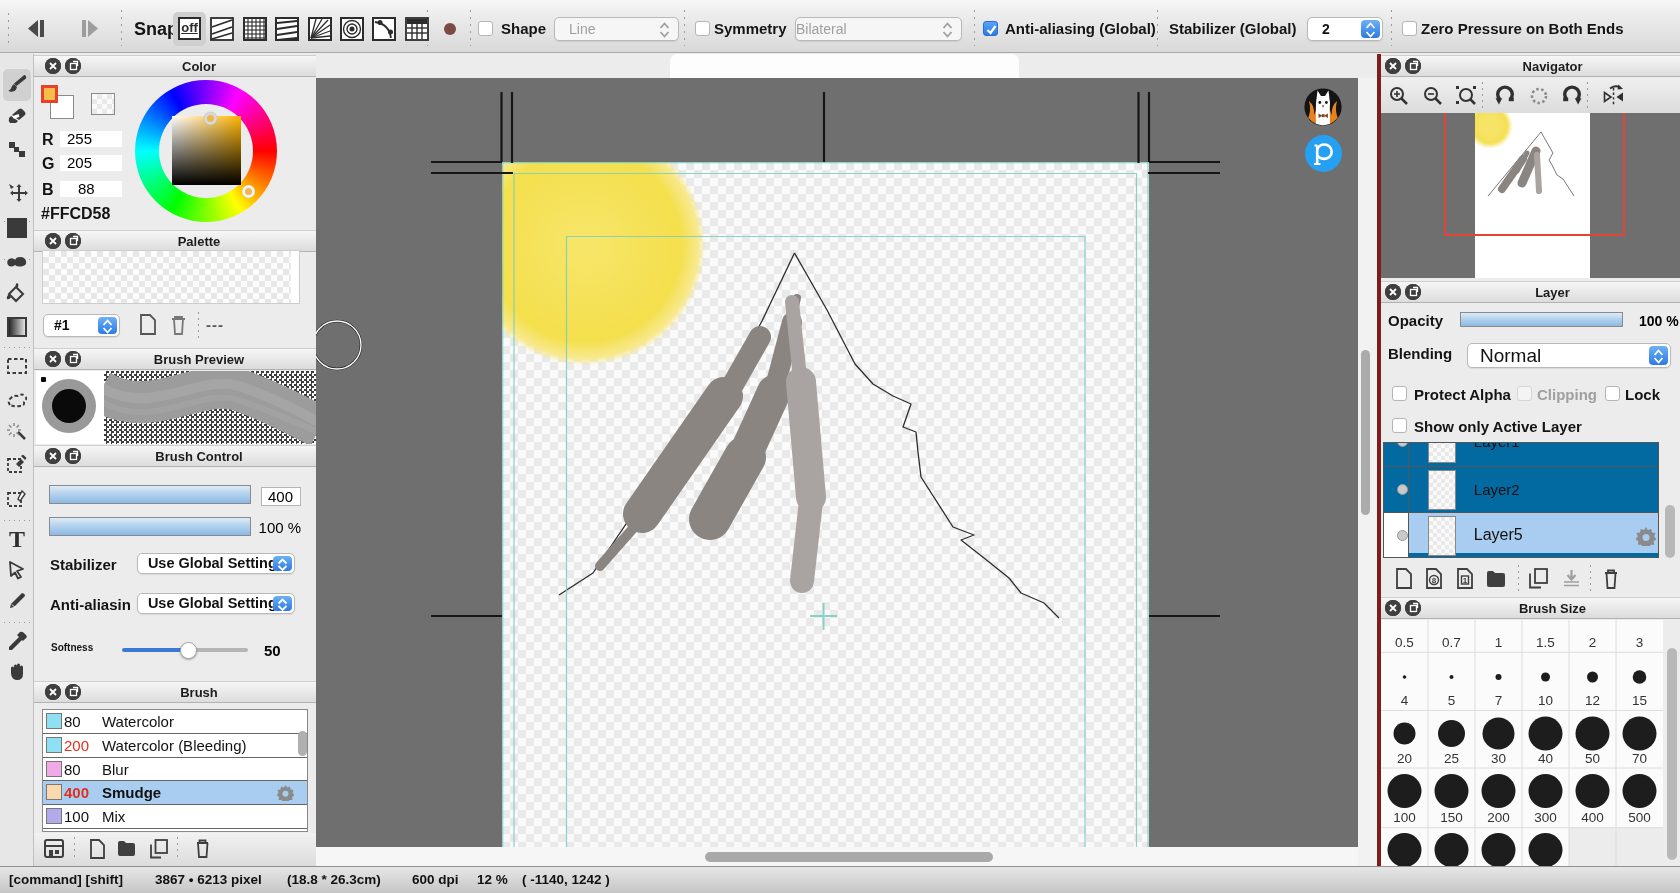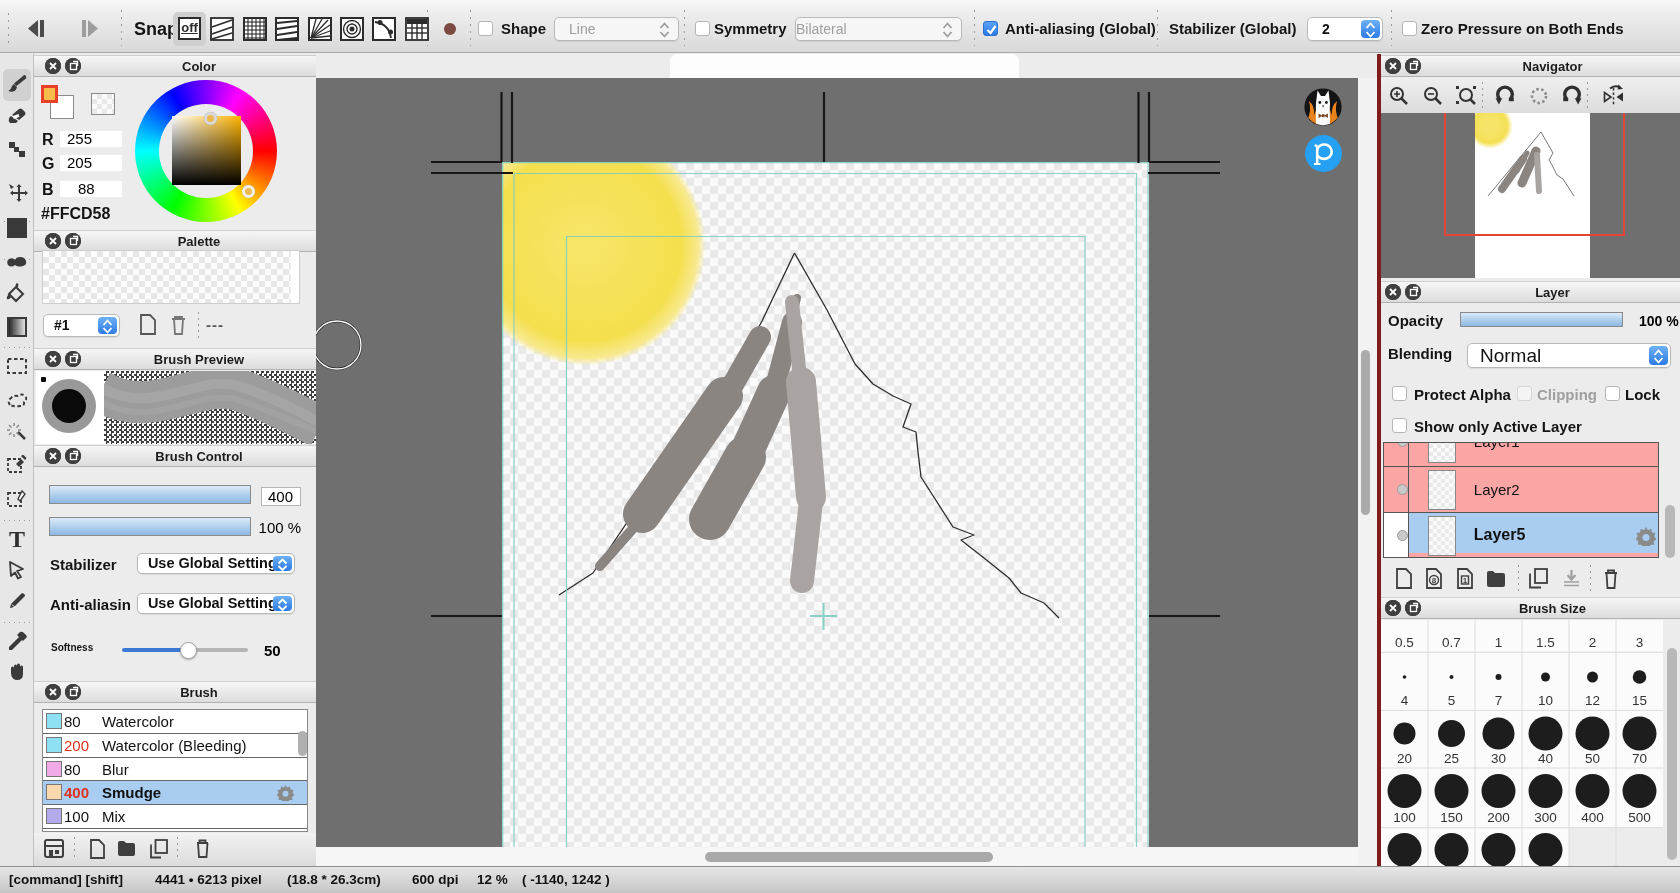--- a/index.html
+++ b/index.html
@@ -637,36 +637,36 @@
           </svg>
         </div></div>
  <div class="cb" style="left:10.9px;top:104.8px"></div>
  <div class="lbl" style="left:33px;top:105px;font-size:15px">Protect Alpha</div>
  <div class="cb dis" style="left:136.4px;top:104.8px"></div>
  <div class="lbl" style="left:156px;top:105px;font-size:15px;color:#9f9f9f">Clipping</div>
  <div class="cb" style="left:224.2px;top:104.8px"></div>
  <div class="lbl" style="left:244px;top:105px;font-size:15px">Lock</div>
  <div class="cb" style="left:10.9px;top:137px"></div>
  <div class="lbl" style="left:33px;top:137px;font-size:15px">Show only Active Layer</div>
- <div class="abs" style="left:2px;top:161px;width:276px;height:116px;background:#fca5a5;border:1px solid #555;overflow:hidden">
+ <div class="abs" style="left:2px;top:161px;width:276px;height:116px;background:#0369a1;border:1px solid #555;overflow:hidden">
   <div class="abs" style="left:0;top:-24px;width:274px;height:46.5px">
    <div class="abs" style="left:13px;top:17px;width:11px;height:11px;border-radius:50%;background:#c9c9c9;border:1px solid #9a9a9a"></div>
    <div class="abs checker" style="left:43.5px;top:4px;width:28px;height:40px;border:1px solid #888;background-size:8px 8px"></div>
    <div class="abs" style="left:89.8px;top:14px;font-size:15px;color:#111">Layer1</div>
   </div>
   <div class="abs" style="left:0;top:22.5px;width:274px;height:46.5px;border-top:1px solid #555">
    <div class="abs" style="left:13px;top:17px;width:11px;height:11px;border-radius:50%;background:#c9c9c9;border:1px solid #9a9a9a"></div>
    <div class="abs checker" style="left:43.5px;top:3px;width:28px;height:40px;border:1px solid #888;background-size:8px 8px"></div>
    <div class="abs" style="left:89.8px;top:14px;font-size:15px;color:#111">Layer2</div>
   </div>
   <div class="abs" style="left:0;top:69px;width:274px;height:41px;border-top:1px solid #555;background:#a9cdf0">
    <div class="abs" style="left:0;top:0;width:24.3px;height:46.5px;background:#fff"></div>
    <div class="abs" style="left:13px;top:17px;width:11px;height:11px;border-radius:50%;background:#c9c9c9;border:1px solid #9a9a9a"></div>
    <div class="abs checker" style="left:43.5px;top:3px;width:28px;height:40px;border:1px solid #888;background-size:8px 8px"></div>
-   <div class="abs" style="left:89.8px;top:13px;font-size:16px;color:#111;font-weight:bold">Layer5</div>
+   <div class="abs" style="left:89.8px;top:13px;font-size:16px;color:#111;font-weight:normal">Layer5</div>
    <svg class="abs" style="left:252px;top:13px" width="20" height="20">
             <path d="M10,1 L11.8,4 15.3,3 15.9,6.5 19.4,7 18.2,10.5 20.5,13 17.6,15.3 18.2,18.8 14.7,18.8 13,22 10,20.2 7,22 5.3,18.8 1.8,18.8 2.4,15.3 -0.5,13 1.8,10.5 0.6,7 4.1,6.5 4.7,3 8.2,4z" fill="#8a8a8a"></path>
             <circle cx="10" cy="11.5" r="3.5" fill="#a9cdf0"></circle>
           </svg>
   </div>
 
   <div class="abs" style="left:24.3px;top:0;width:1px;height:116px;background:#555"></div>
  </div>
  <div class="abs" style="left:284px;top:224px;width:10px;height:53px;border-radius:5px;background:#b8b8b8"></div>
  <div class="abs" style="left:0;top:282px;width:303px;height:34px">
@@ -775,18 +775,18 @@
             <text x="211.5" y="202">400</text>
             <text x="258.5" y="202">500</text>
    </g>
   </svg>
  </div>
  <div class="abs" style="left:286.3px;top:51px;width:10px;height:212px;border-radius:5px;background:#b8b8b8"></div>
 </div>
 </div>
 <div id="statusbar">
 <span style="position:absolute;left:9px">[command] [shift]</span>
-<span style="position:absolute;left:155px">4441 • 6213 pixel</span>
+<span style="position:absolute;left:155px">3867 • 6213 pixel</span>
 <span style="position:absolute;left:287px">(18.8 * 26.3cm)</span>
 <span style="position:absolute;left:412px">600 dpi</span>
 <span style="position:absolute;left:477px">12 %</span>
 <span style="position:absolute;left:522px">( -1140, 1242 )</span>
 </div>
 
 </body></html>

